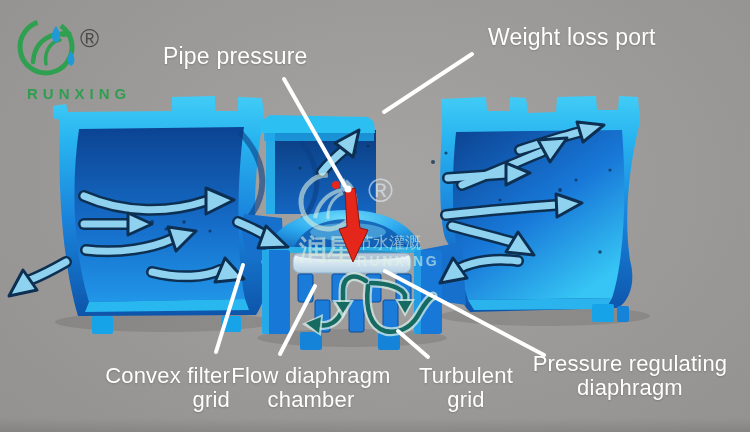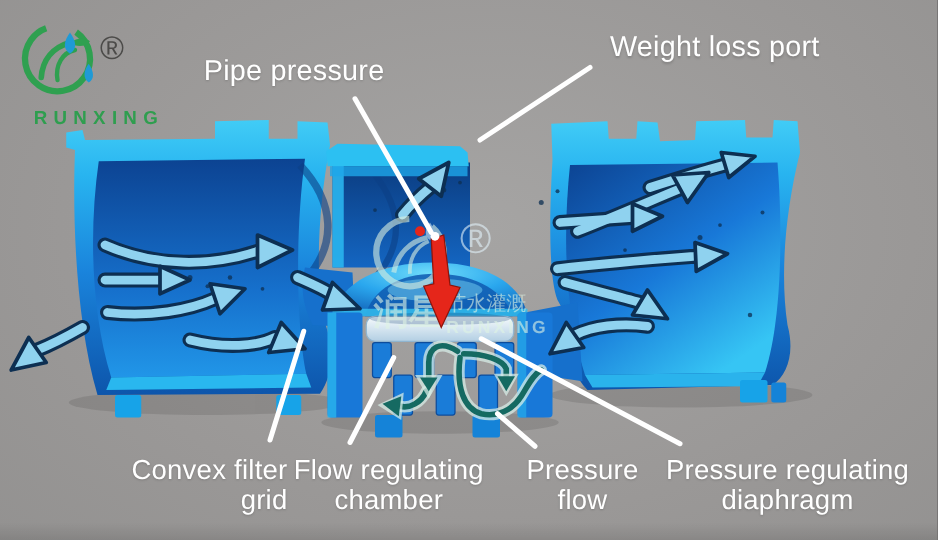--- a/index.html
+++ b/index.html
@@ -252,19 +252,19 @@
     <text x="27" y="99" font-size="15" font-weight="bold" letter-spacing="5" fill="#2f9e4f">RUNXING</text>
   </g>
 </svg>
 
 <div class="callout-label" style="left:163px;top:44px;">Pipe pressure</div>
 
 <div class="callout-label" style="left:488px;top:25px;">Weight loss port</div>
 
 <div class="callout-label wrap" style="left:90px;top:364px;width:140px;text-align:right;">Convex filter grid</div>
 
-<div class="callout-label wrap" style="left:229px;top:364px;width:164px;">Flow regulating chamber</div>
-
-<div class="callout-label wrap" style="left:410px;top:364px;width:112px;">Pressure flow</div>
-
-<div class="callout-label wrap" style="left:530px;top:364px;width:200px;">Pressure regulating diaphragm</div>
+<div class="callout-label wrap" style="left:229px;top:364px;width:164px;">Flow diaphragm chamber</div>
+
+<div class="callout-label wrap" style="left:410px;top:364px;width:112px;">Turbulent grid</div>
+
+<div class="callout-label wrap" style="left:530px;top:352px;width:200px;">Pressure regulating diaphragm</div>
 
 </div>
 
 </body></html>

